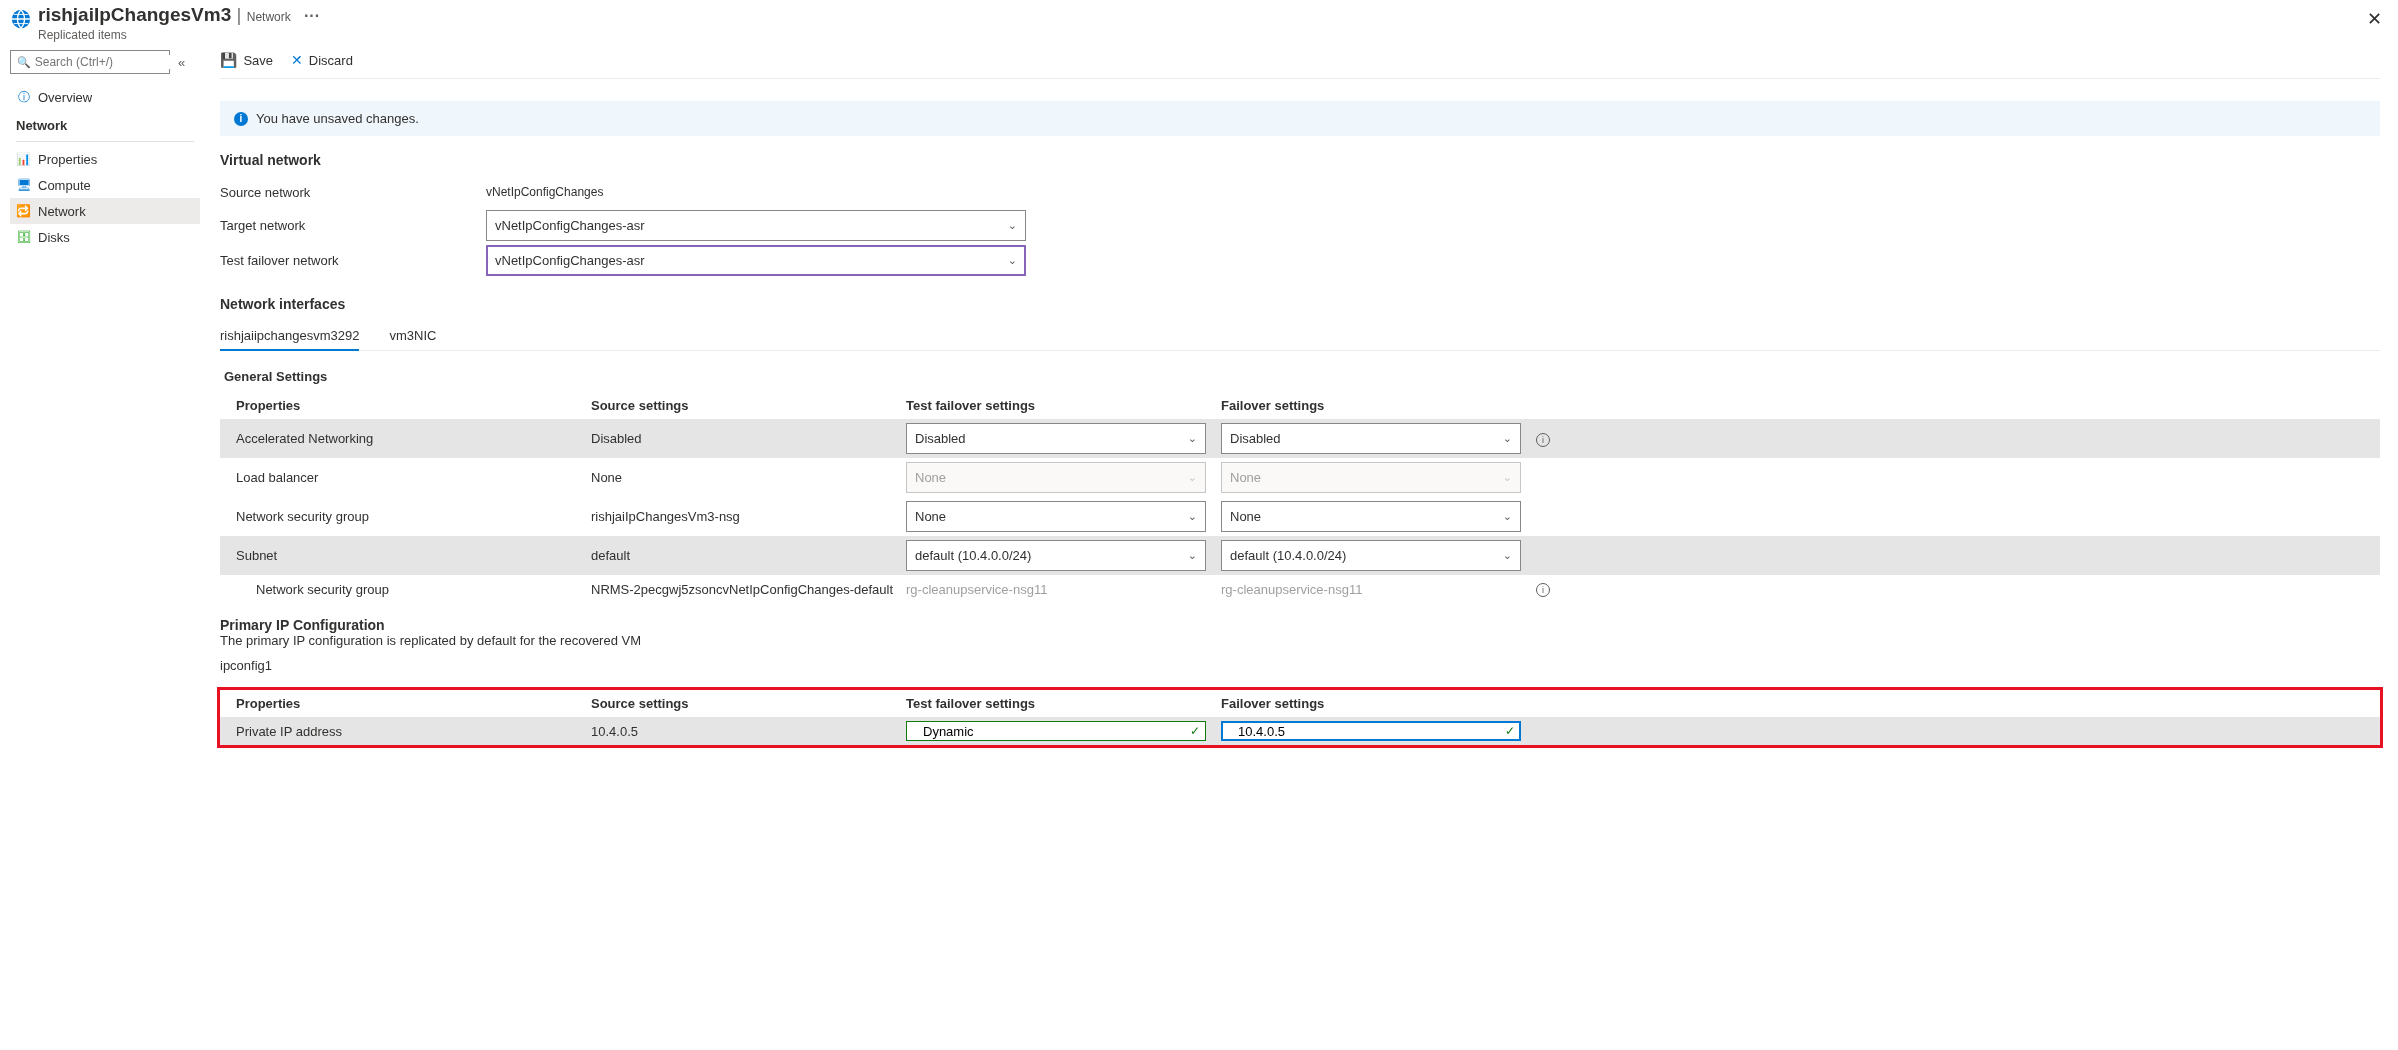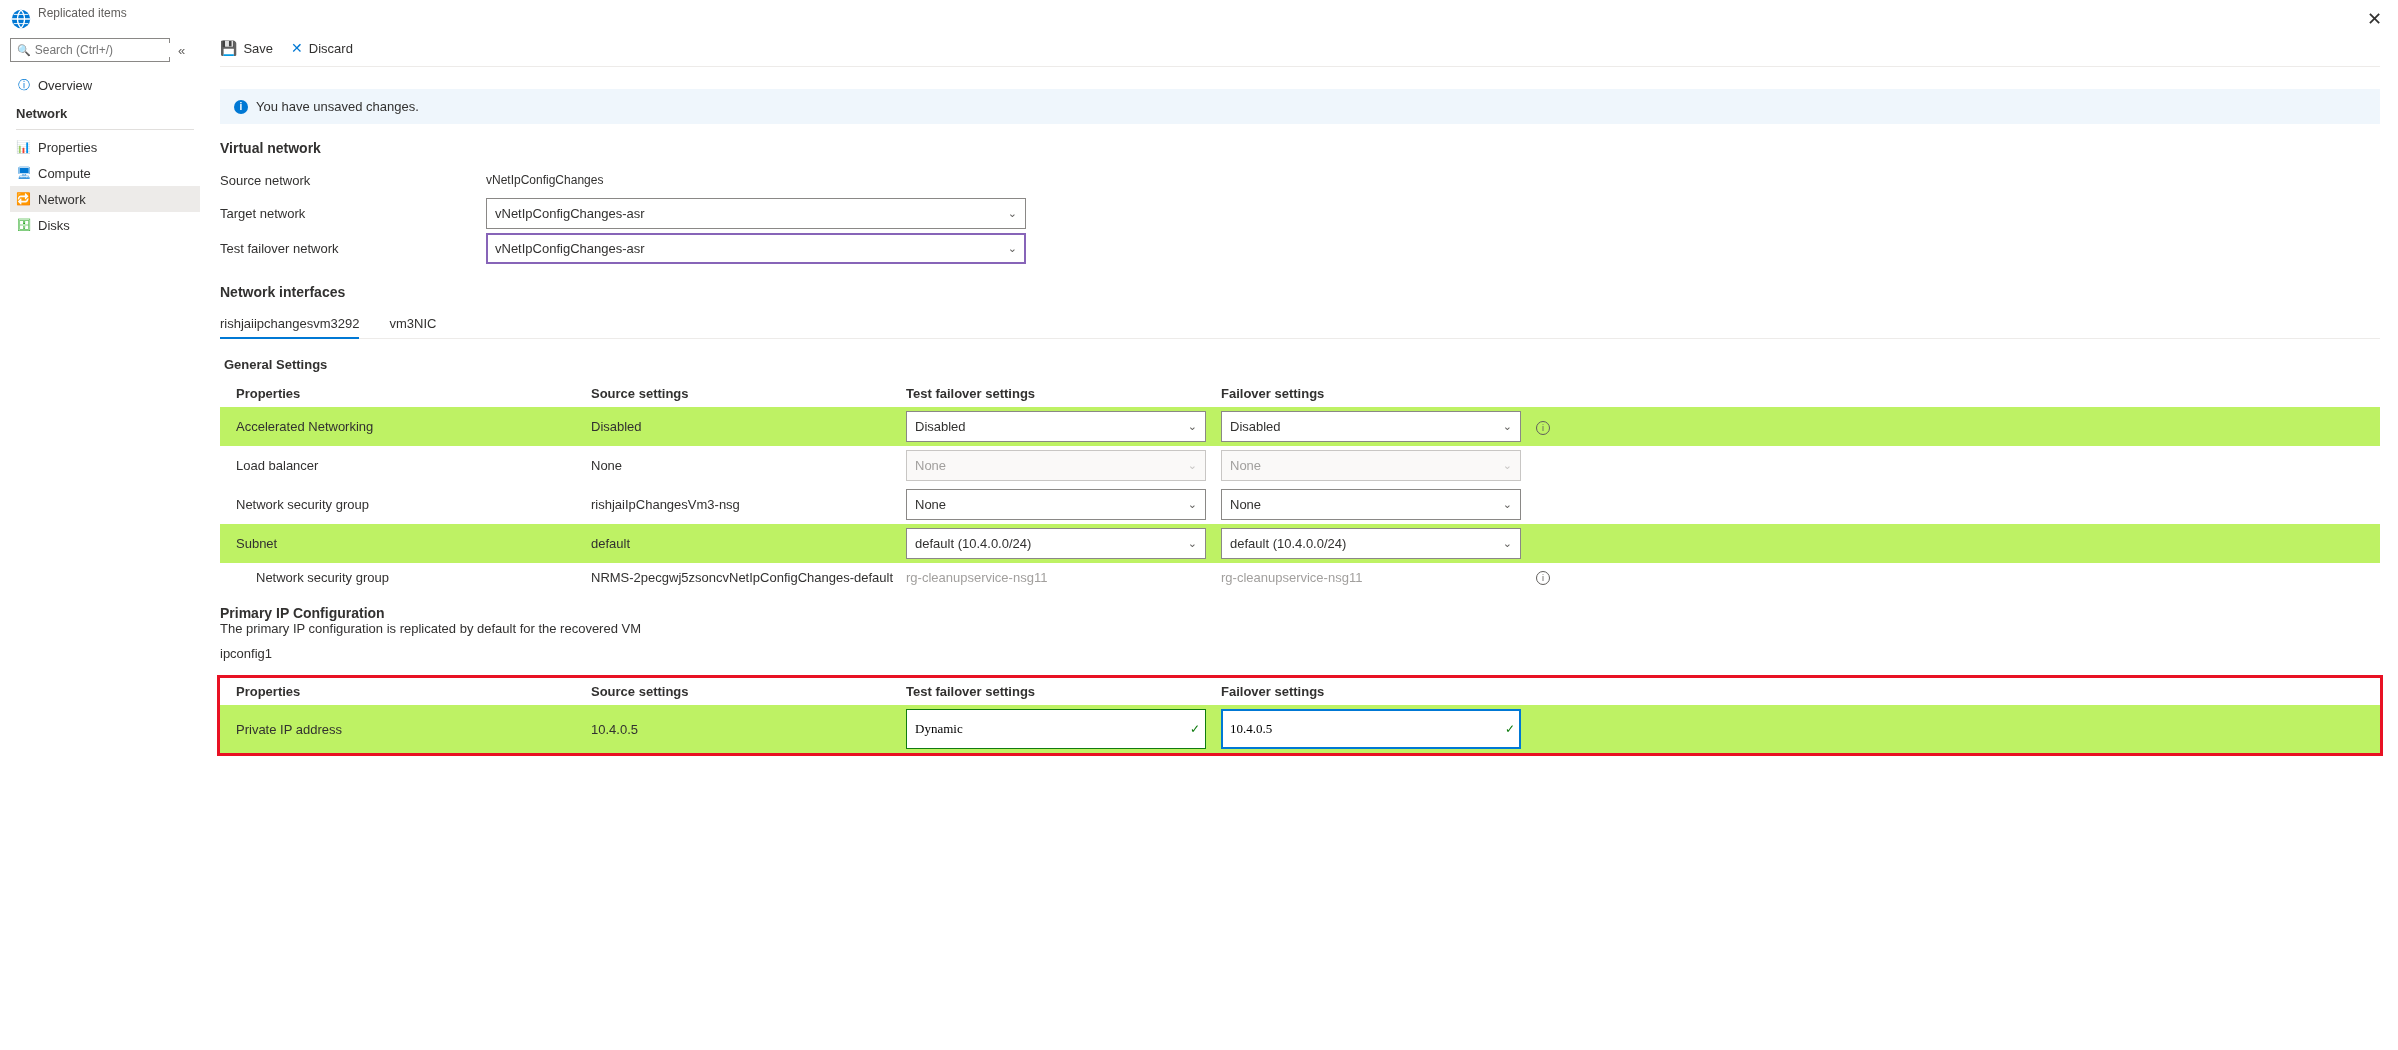--- a/index.html
+++ b/index.html
@@ -52,36 +52,36 @@
   .kv-value { font-size: 12px; color: #323130; }
 
   .dropdown { display: inline-flex; align-items: center; justify-content: space-between; border: 1px solid #8a8886; height: 31px; padding: 0 8px; font-size: 13px; width: 540px; background: #fff; cursor: pointer; }
   .dropdown.small { width: 300px; }
   .dropdown.focused { border-color: #8764b8; box-shadow: 0 0 0 1px #8764b8 inset; }
   .dropdown .chev { font-size: 11px; color: #605e5c; }
   .dropdown.disabled { background: #faf9f8; color: #a19f9d; cursor: default; border-color: #c8c6c4; }
   .dropdown.disabled .chev { color: #c8c6c4; }
   .dropdown .dd-text { text-align: left; }
 
-  .text-input { height: 40px; border: 1px solid #8a8886; font-size: 13px; padding: 0 8px; width: 300px; outline: none; font-family: Liberation Serif, serif; }
+  .text-input { height: 20px; border: 1px solid #8a8886; font-size: 13px; padding: 0 16px; width: 300px; outline: none; }
   .text-input.focused { border-color: #0078d4; box-shadow: 0 0 0 1px #0078d4 inset; }
   .text-input.valid { border-color: #107c10; }
 
   .input-wrap { position: relative; display: inline-block; }
   .input-wrap .valid-check { position: absolute; right: 6px; top: 50%; transform: translateY(-50%); color: #107c10; font-size: 12px; }
 
   
   .tabs { display: flex; gap: 30px; border-bottom: 1px solid #edebe9; margin: 8px 0 18px; }
   .tab { padding: 6px 0; font-size: 13px; cursor: pointer; color: #323130; }
   .tab.active { border-bottom: 2px solid #0078d4; color: #323130; margin-bottom: -1px; }
   .tbl-wrap { position: relative; margin-bottom: 14px; }
   .tbl-head, .tbl-row { display: grid; grid-template-columns: 355px 315px 315px 315px 30px; align-items: center; }
   .tbl-head { font-weight: 600; font-size: 13px; padding: 6px 16px; }
   .tbl-row { padding: 4px 16px; min-height: 28px; font-size: 13px; }
-  .tbl-row.alt { background: #bef264; }
+  .tbl-row.alt { background: #e5e5e5; }
   .cell-indent { padding-left: 20px; }
   .cell-disabled { color: #a19f9d; }
   .info-circ { width: 14px; height: 14px; border: 1px solid #605e5c; border-radius: 50%; font-size: 9px; display: inline-flex; align-items: center; justify-content: center; color: #605e5c; cursor: pointer; }
 
   
   .sub-title { font-weight: 600; font-size: 14px; margin-top: 12px; }
   .sub-desc { font-size: 13px; color: #323130; margin-bottom: 10px; }
   .ip-name { font-size: 13px; margin-bottom: 14px; }
 
   .highlight-box { border: 3px solid #e81123; padding: 0; margin: 0 -3px; }
@@ -91,20 +91,24 @@
 
 <div class="header">
   <span class="header-icon">
     <svg viewBox="0 0 24 24" width="22" height="22">
       <circle cx="12" cy="12" r="10" fill="#0078d4"></circle>
       <path d="M2 12 h20 M12 2 a15 15 0 0 1 0 20 M12 2 a15 15 0 0 0 0 20" stroke="#fff" stroke-width="1.5" fill="none"></path>
       <path d="M4 7 h16 M4 17 h16" stroke="#fff" stroke-width="1" fill="none"></path>
     </svg>
   </span>
   <div class="header-titles">
+    <div class="header-title">
+      <span>rishjaiIpChangesVm3</span><span class="sep"> | </span><span class="header-sub">Network</span>
+      <span class="header-ellipsis">···</span>
+    </div>
     <div class="header-breadcrumb">Replicated items</div>
   </div>
   <div class="header-actions">
     <span class="close-x">✕</span>
   </div>
 </div>
 
 <div class="body-wrap">
 
   <div class="sidebar">

